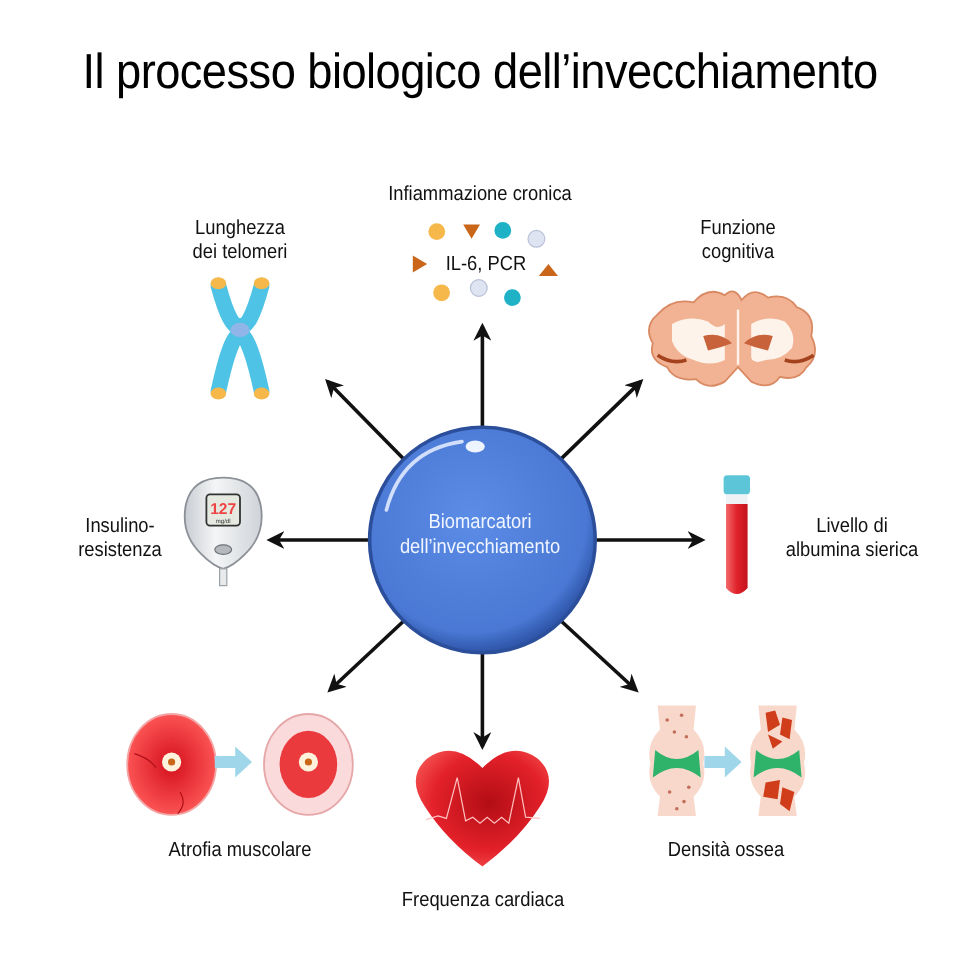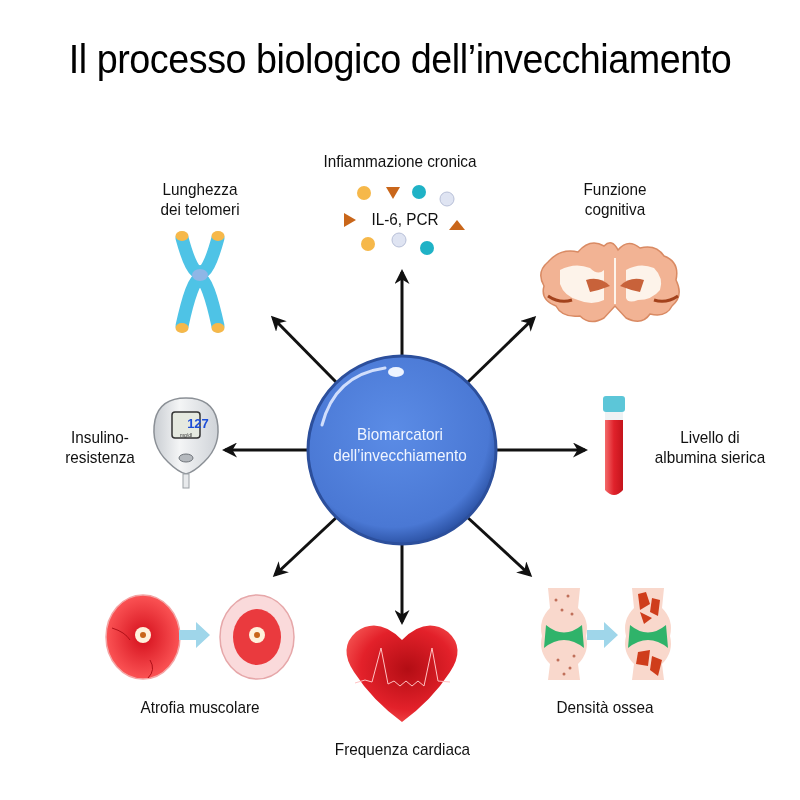--- a/index.html
+++ b/index.html
@@ -23,21 +23,21 @@
     #center-text {
       position: absolute; left: 310px; top: 424px; width: 180px; text-align: center;
       color: #f0f5ff; font-size: 17px; line-height: 21px; transform: scaleX(0.9);
     }
     #il6 {
       position: absolute; left: 360px; top: 210px; width: 90px; text-align: center;
       font-size: 17px; color: #111; transform: scaleX(0.9);
     }
     #meter-value {
       position: absolute; left: 172px; top: 416px; width: 28px; text-align: center;
-      font-size: 13px; font-weight: bold; color: #1d4ed8; margin-left: 12px;
+      font-size: 13px; font-weight: bold; color: #ef4444;
     }
     #meter-unit {
       position: absolute; left: 172px; top: 432px; width: 28px; text-align: center;
       font-size: 5px; color: #333;
     }
   </style>
 </head>
 <body>
 
 <div id="title" class="abs">Il processo biologico dell’invecchiamento</div>

